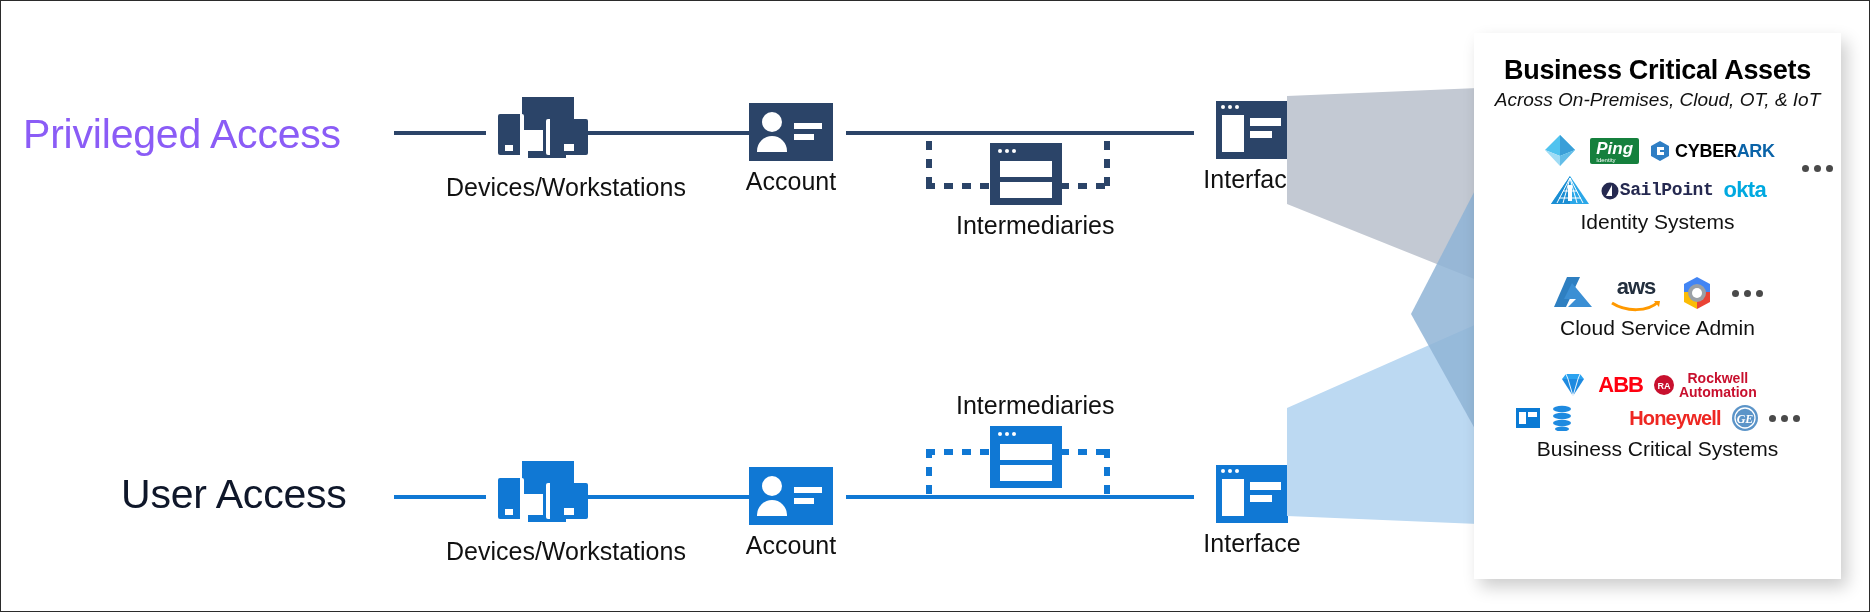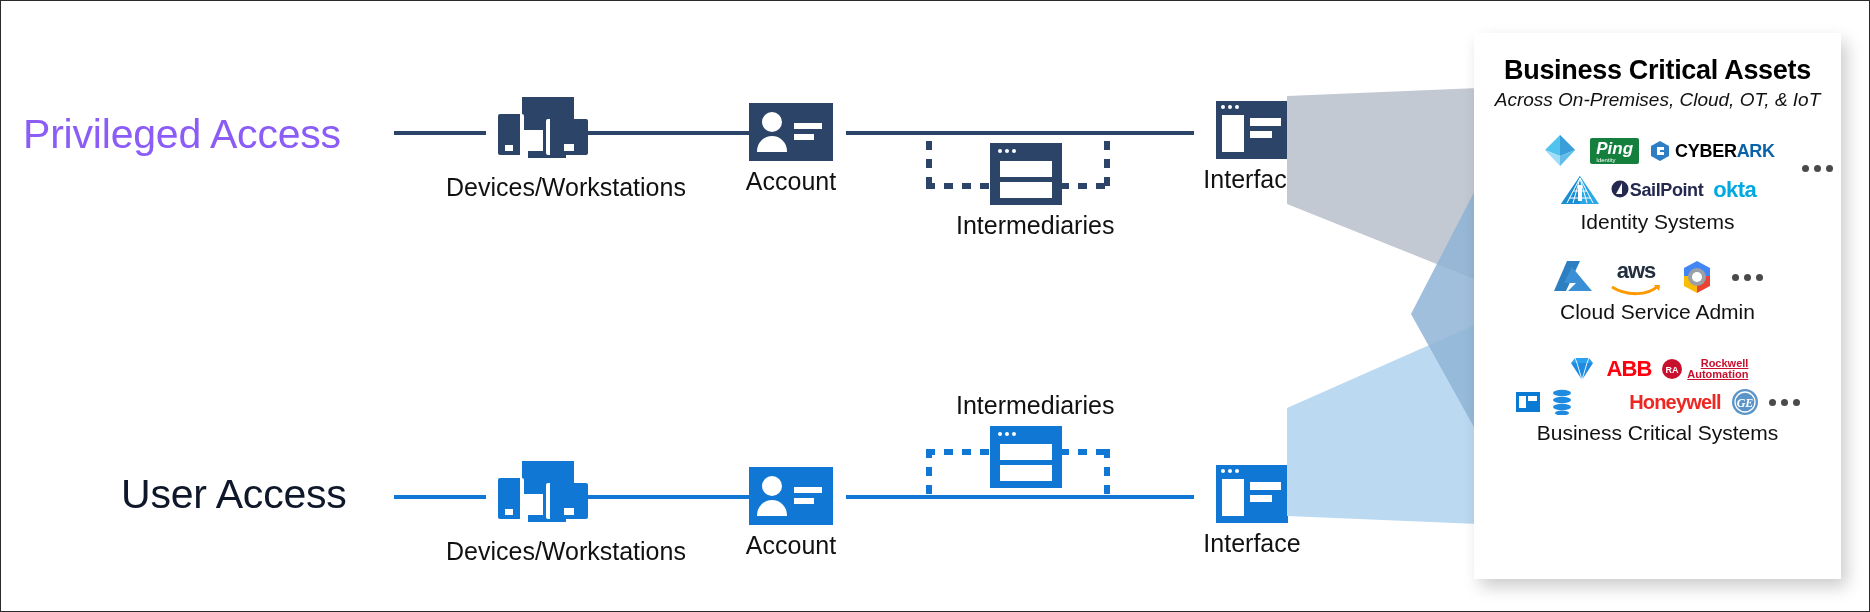--- a/index.html
+++ b/index.html
@@ -207,21 +207,21 @@
     display: inline-flex; flex-direction: column; align-items: flex-start;
   }
   .ping-chip .big { font-size: 17px; font-weight: bold; font-style: italic; }
   .ping-chip .small { font-size: 6px; }
   .cyberark { font-size: 18px; letter-spacing: -0.3px; }
   .cyberark .cyber { color: #000000; }
   .cyberark .ark { color: #0a63a8; }
   .sailpoint { font-size: 18px; color: #252950; letter-spacing: -0.4px; }
   .okta { font-size: 22px; color: #00a9e0; font-weight: bold; letter-spacing: -0.6px; }
   .abb { font-size: 22px; color: #ff000f; letter-spacing: -1px; }
-  .rockwell { font-size: 11px; color: #c8102e; line-height: 1.0; text-align: right; text-decoration: underline; }
+  .rockwell { font-size: 14px; color: #c8102e; line-height: 1.0; text-align: center; }
   .honeywell { font-size: 20px; color: #ee2722; letter-spacing: -0.8px; margin-left: 46px; }
   .aws-word { font-size: 22px; color: #232f3e; letter-spacing: -1px; position: relative; }
 </style>
 </head>
 <body>
 
 <div id="canvas">
 
   <div class="row-label privileged">Privileged Access</div>
 
@@ -389,41 +389,41 @@
               <line x1="21" y1="4" x2="8" y2="29"></line>
               <line x1="21" y1="4" x2="14" y2="29"></line>
               <line x1="21" y1="4" x2="28" y2="29"></line>
               <line x1="21" y1="4" x2="34" y2="29"></line>
               <line x1="10" y1="24" x2="32" y2="24"></line>
               <line x1="14" y1="17" x2="28" y2="17"></line>
             </g>
             <rect x="19" y="11" width="4" height="16" fill="#ffffff"></rect>
           </svg>
 
-          <span style="display:inline-flex; align-items:flex-start; gap:1px;">
+          <span style="display:inline-flex; align-items:flex-end; gap:1px;font-family:Liberation Mono, monospace;">
             <svg width="18" height="18" viewBox="0 0 18 18">
               <circle cx="9" cy="9" r="8.5" fill="#252950"></circle>
               <path d="M11 3 L11 14 L5 14 Z" fill="#ffffff"></path>
             </svg>
             <span class="logo-text sailpoint">SailPoint</span>
           </span>
 
           <span class="logo-text okta">okta</span>
         </div>
 
         <div class="ellipsis" style="position:absolute; right:8px; top:34px;">
           <i></i>
             <i></i>
             <i></i>
         </div>
       </div>
       <div class="group-caption">Identity Systems</div>
     </div>
 
-    <div class="group" style="margin-top:24px;">
+    <div class="group" style="margin-top:40px;">
       <div class="logo-row" style="gap:16px;">
 
         <svg width="42" height="36" viewBox="0 0 42 36">
           <polygon points="15,2 28,2 14,32 2,32" fill="#2e7fc1"></polygon>
           <polygon points="20,8 40,32 16,32 24,24 12,24" fill="#3b8fd4"></polygon>
         </svg>
 
         <span style="display:inline-flex; flex-direction:column; align-items:center;">
           <span class="logo-text aws-word">aws</span>
           <svg width="52" height="12" viewBox="0 0 52 12">

